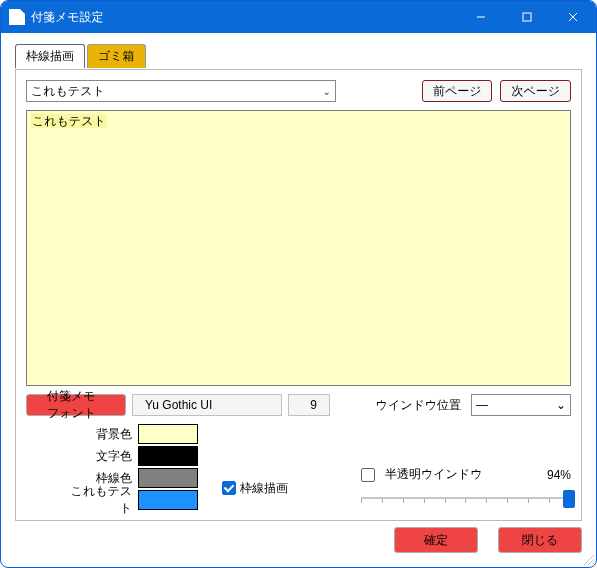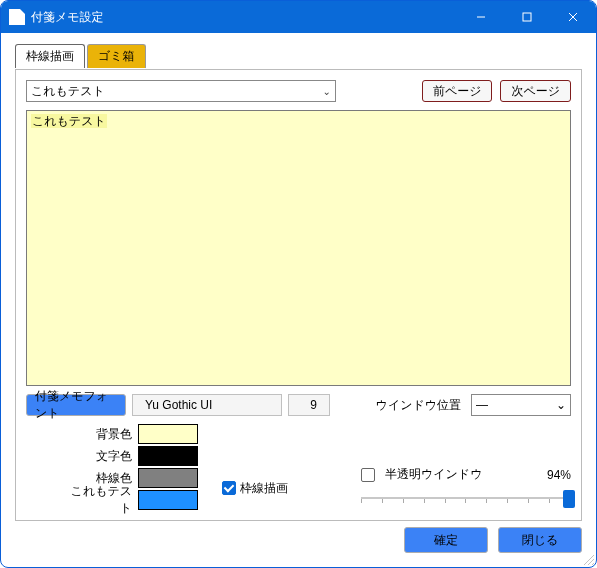--- a/index.html
+++ b/index.html
@@ -103,23 +103,23 @@
       display:inline;
       padding:0 1px;
     }
     .font-row {
       display:flex; gap:6px; align-items:center;
     }
     .btn {
       height:22px;
       border:1px solid #adadad;
       border-radius:3px;
-      background:#3b82f6;
+      background:#ef4444;
       display:flex; align-items:center; justify-content:center;
-      padding:0 8px;
+      padding:0 20px;
     }
     .font-name, .font-size {
       height:22px;
       border:1px solid #c0c0c0;
       background:#f5f5f5;
       display:flex; align-items:center;
       padding:0 12px;
     }
     .font-name { width:150px; }
     .font-size { width:42px; justify-content:flex-end; }
@@ -191,21 +191,21 @@
     .slider .ticks span {
       width:1px; height:4px; background:#aaa;
     }
     .slider .thumb {
       position:absolute; top:1px;
       width:12px; height:18px;
       background:#0a6ad8;
       border-radius:2px;
     }
     .footer {
-      display:flex; gap:10px; justify-content:flex-end;
+      display:flex; gap:20px; justify-content:flex-end;
       padding-top:6px;
     }
     .footer .btn { width:84px; height:26px; }
     .resize-grip {
       position:absolute; right:2px; bottom:2px;
       width:12px; height:12px;
       opacity:.5;
     }
     .resize-grip svg { display:block; }
   </style>

